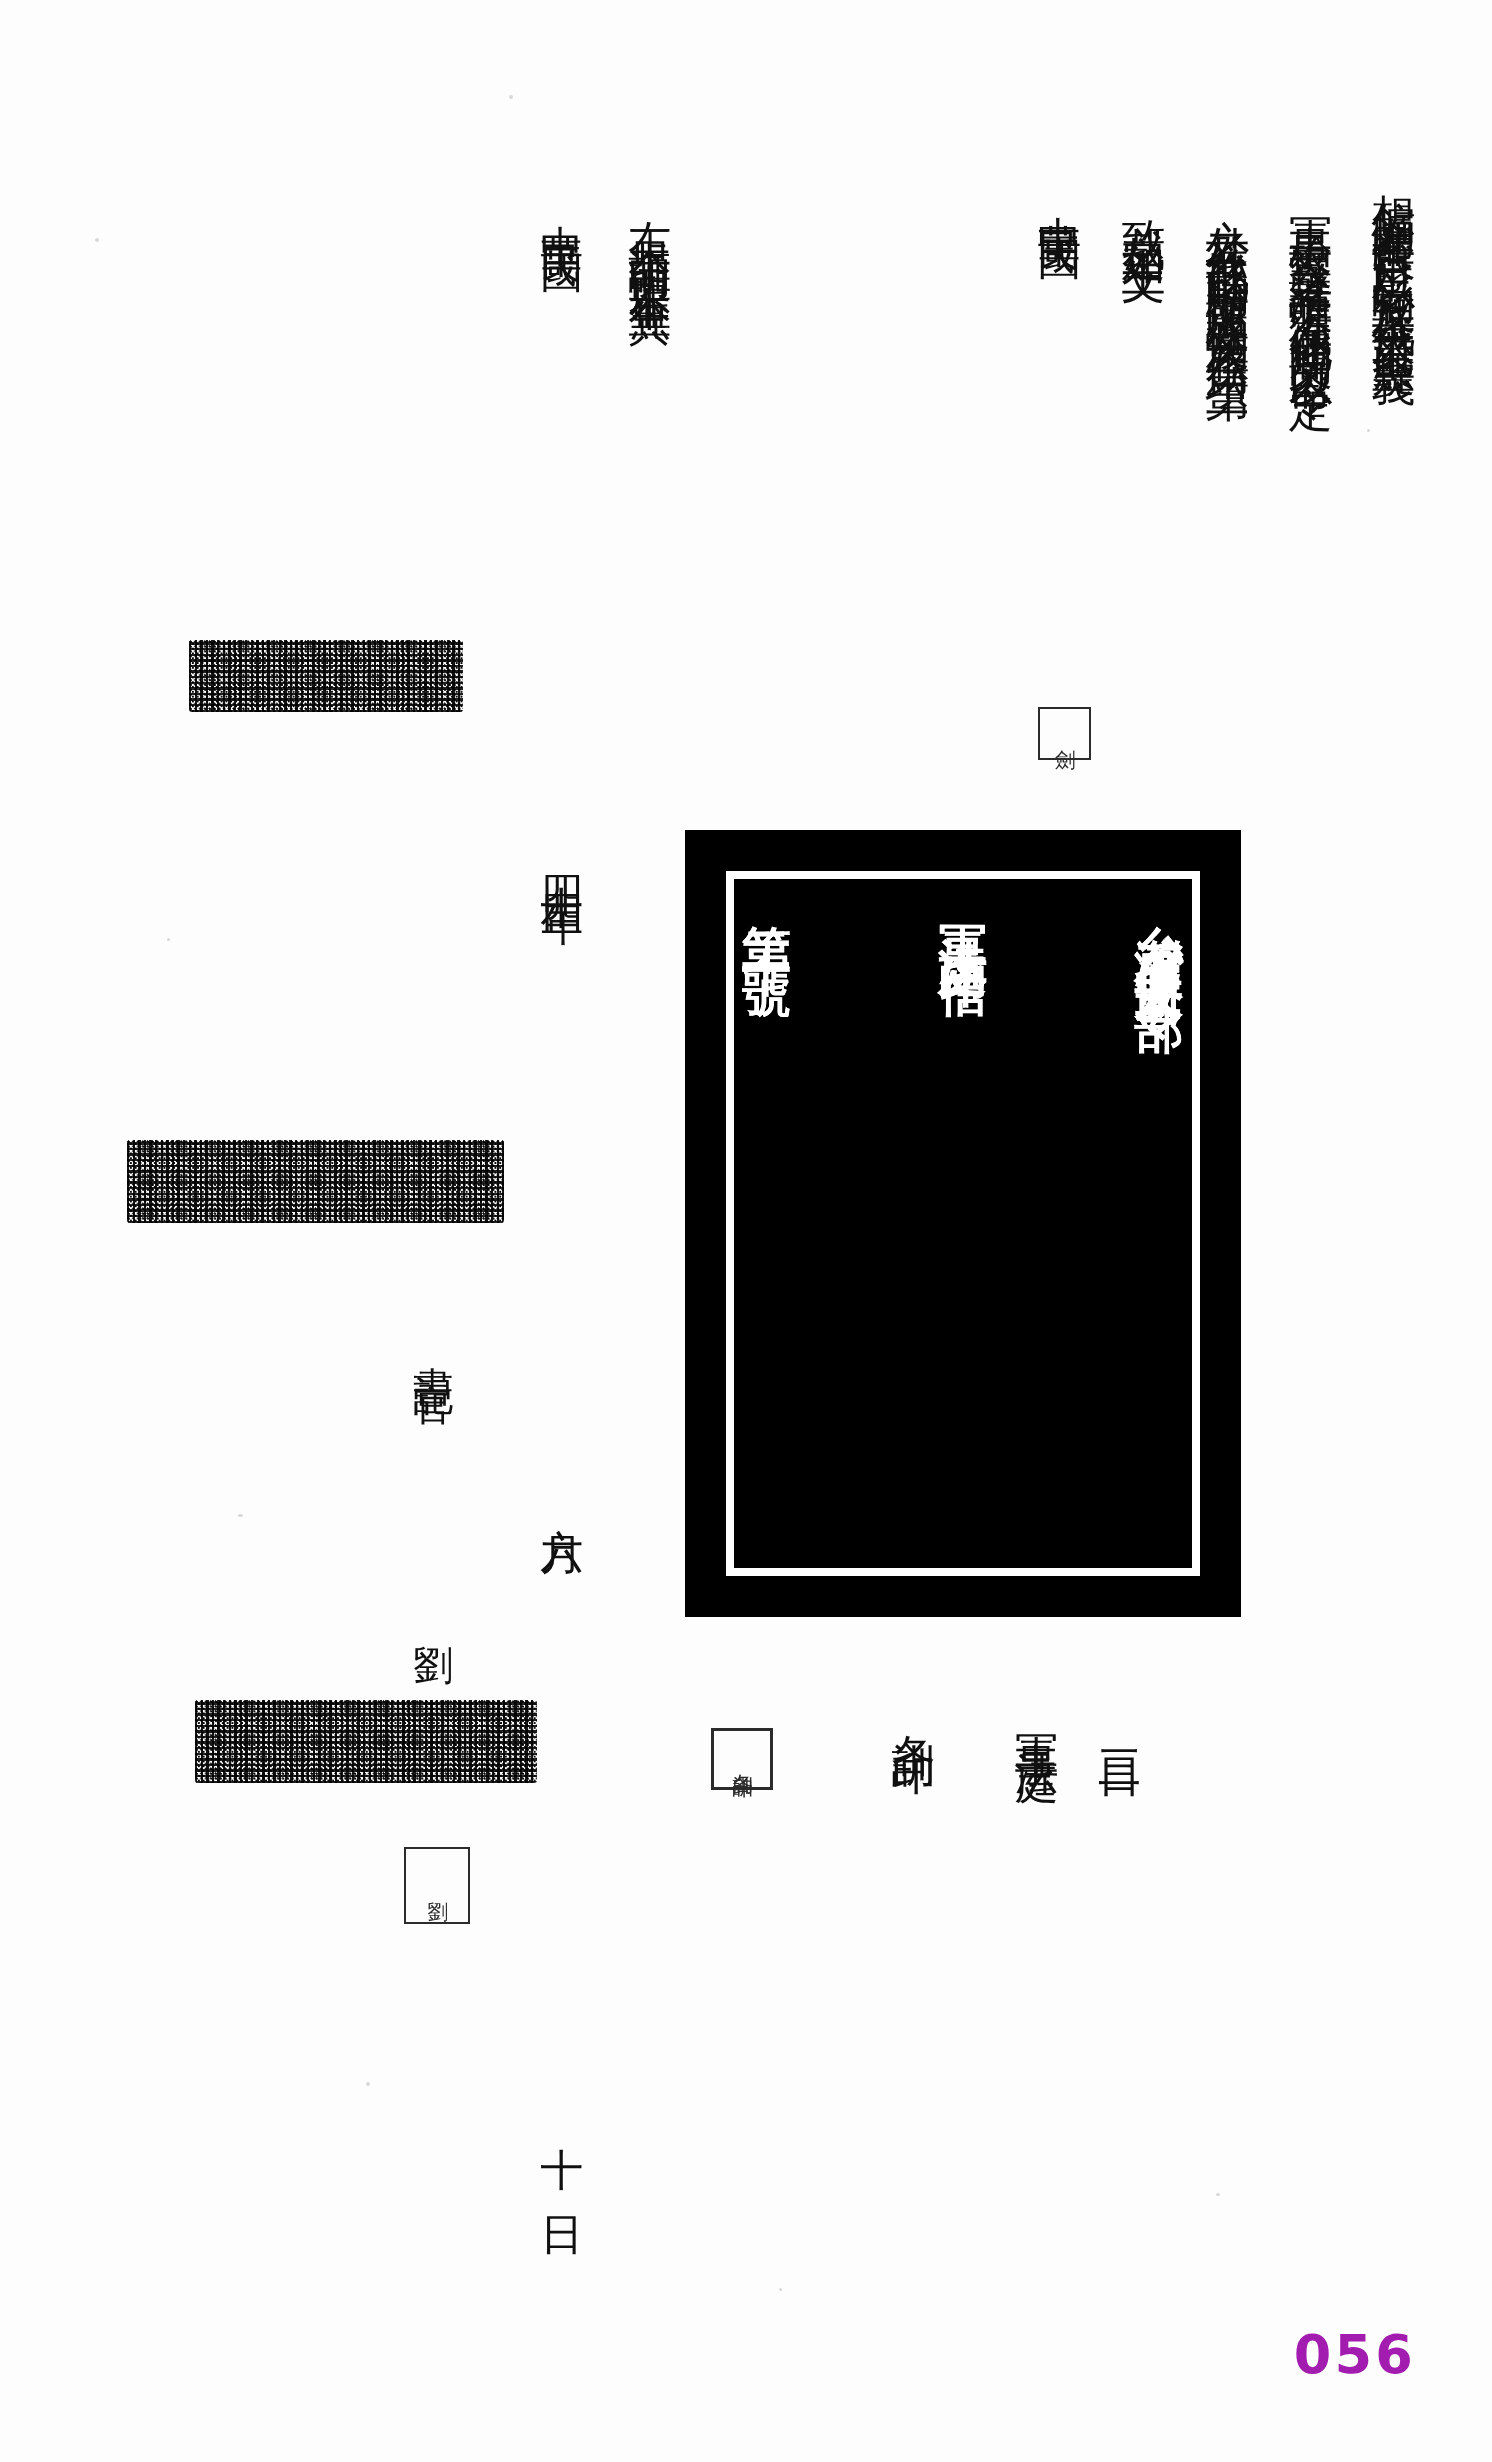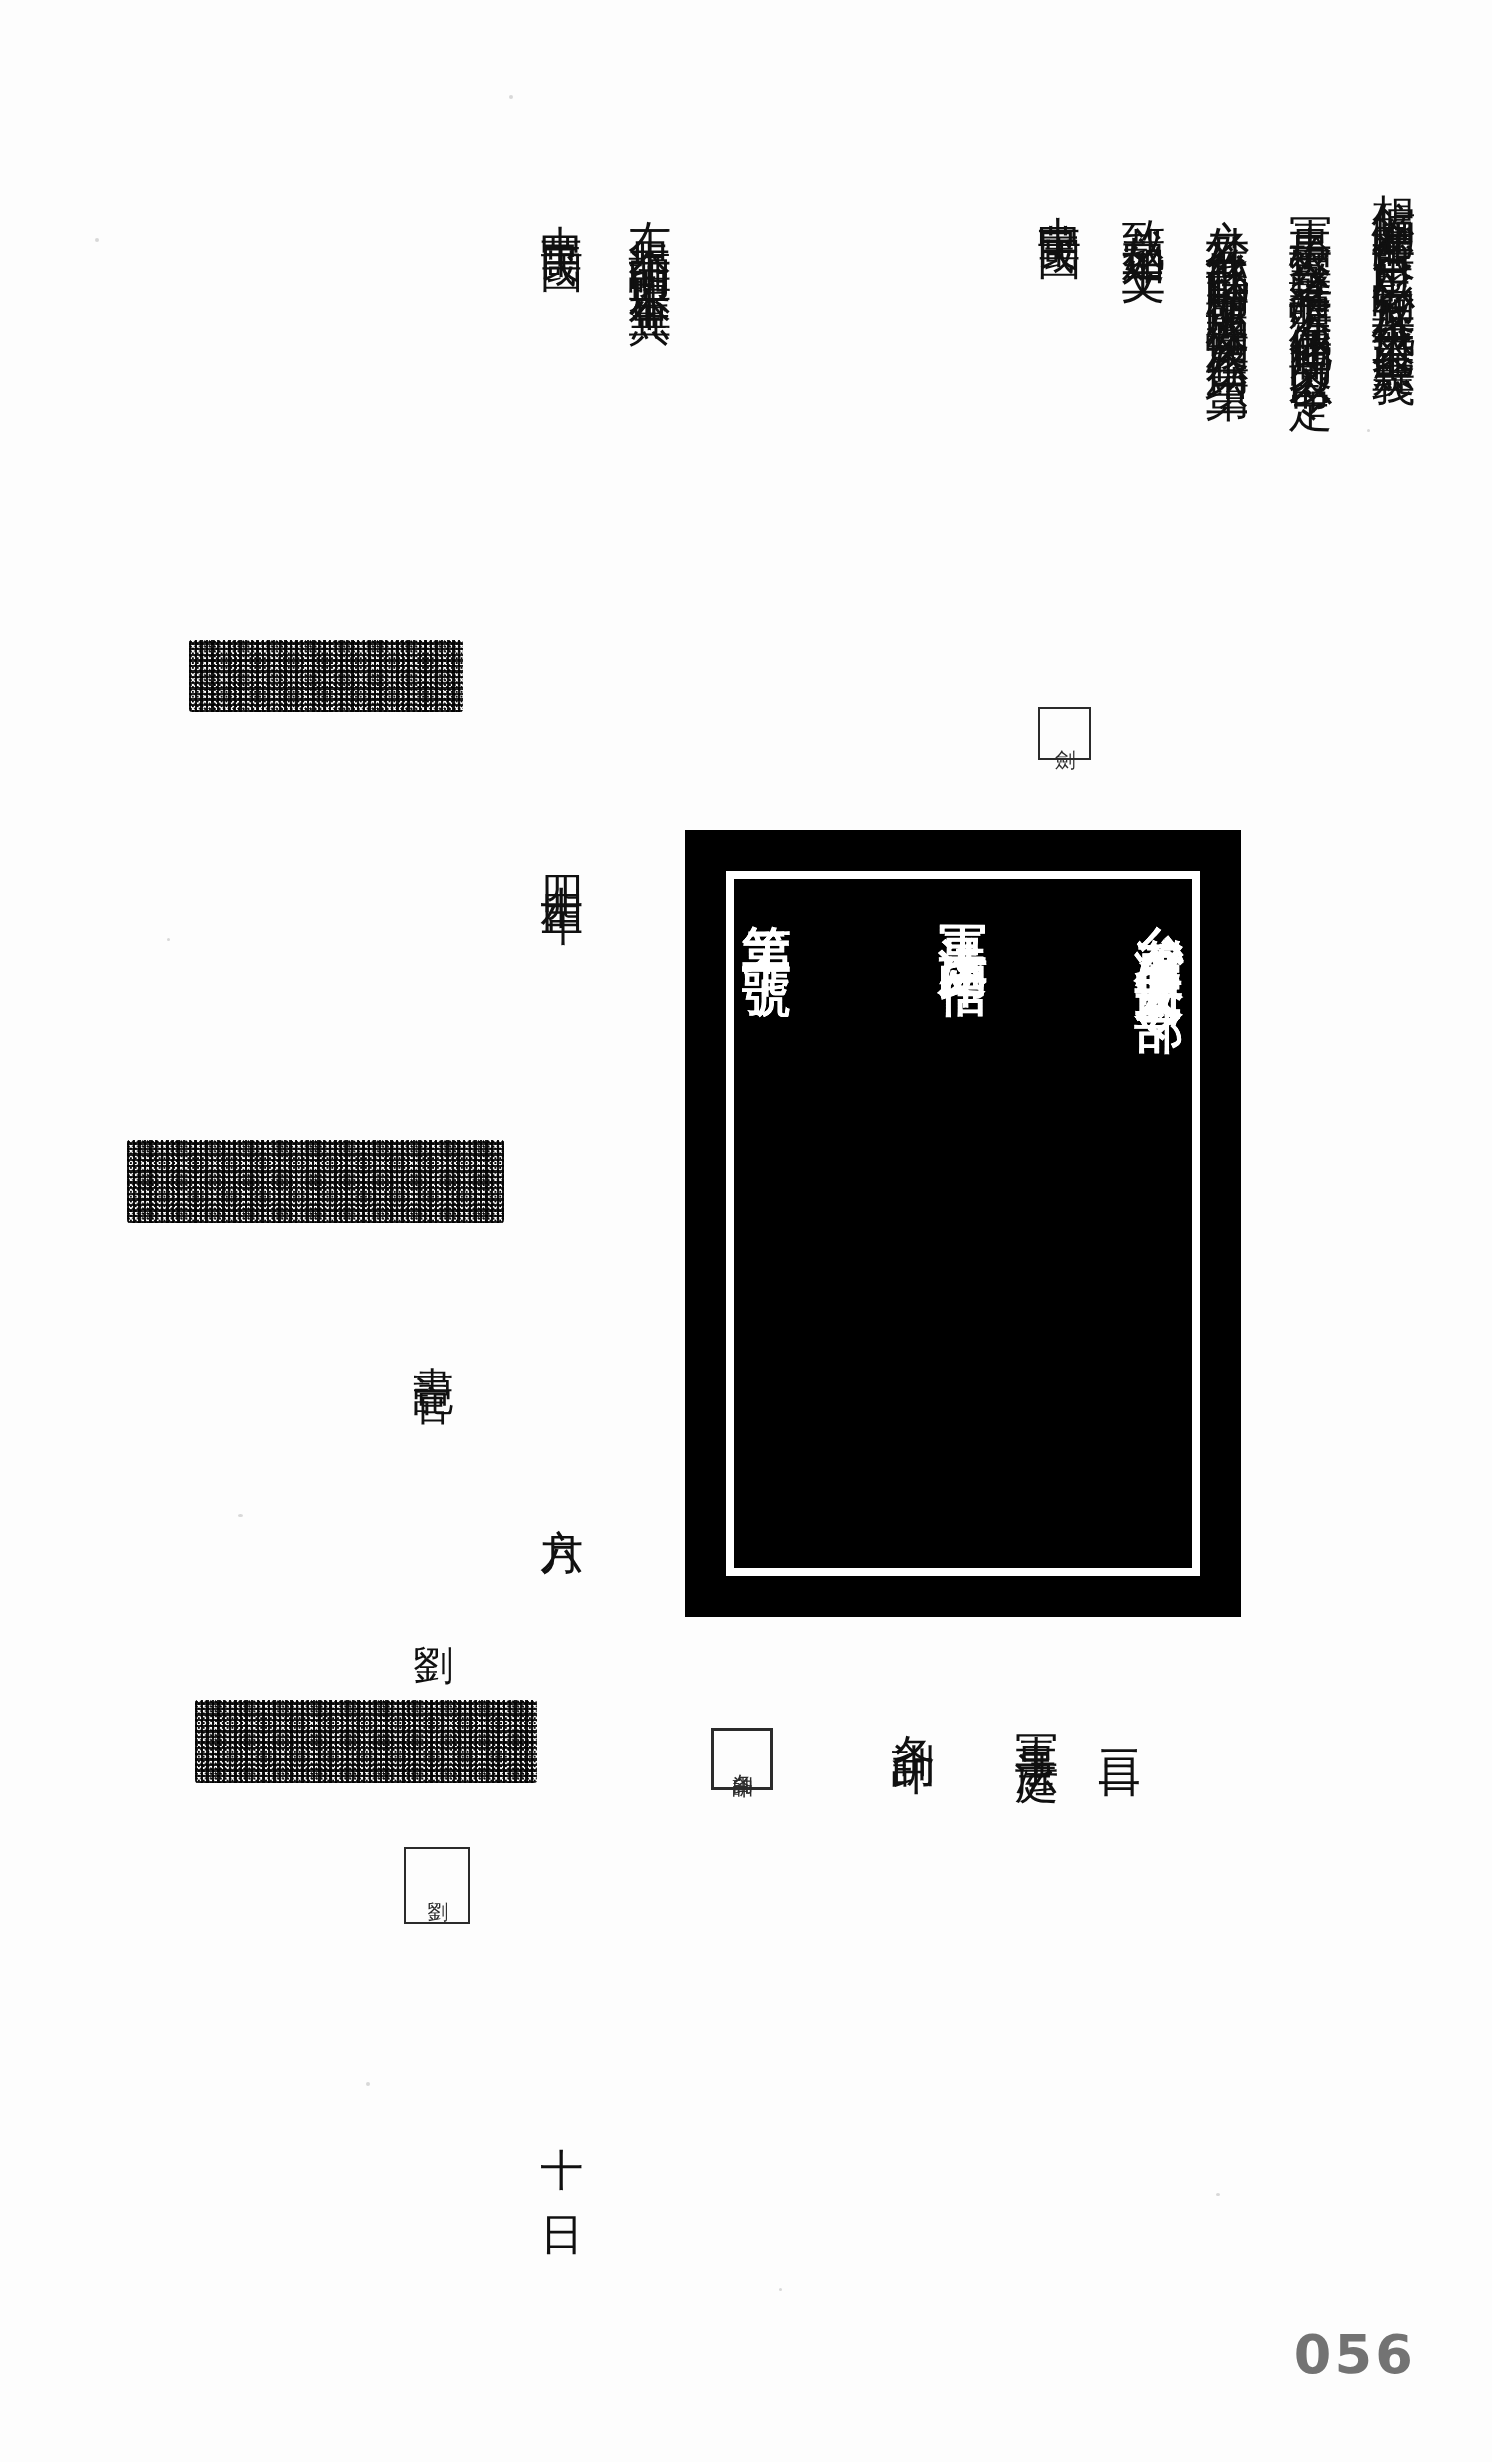--- a/index.html
+++ b/index.html
@@ -121,21 +121,21 @@
 
   
   #page-number {
     position: absolute;
     right: 76px;
     bottom: 76px;
     font-family: "DejaVu Sans", "Liberation Sans", sans-serif;
     font-size: 54px;
     font-weight: bold;
     letter-spacing: 3.2px;
-    color: #737373;
+    color: #a21caf;
     margin-top: 47px;
   }
 </style>
 </head>
 <body>
 
 <div id="page">
 
   <div class="vcol body-col" style="right:76px; top:159px; height:1986px;">想偏頗為共匪張目足以影响反共抗俄大業已無疑義</div>
 

